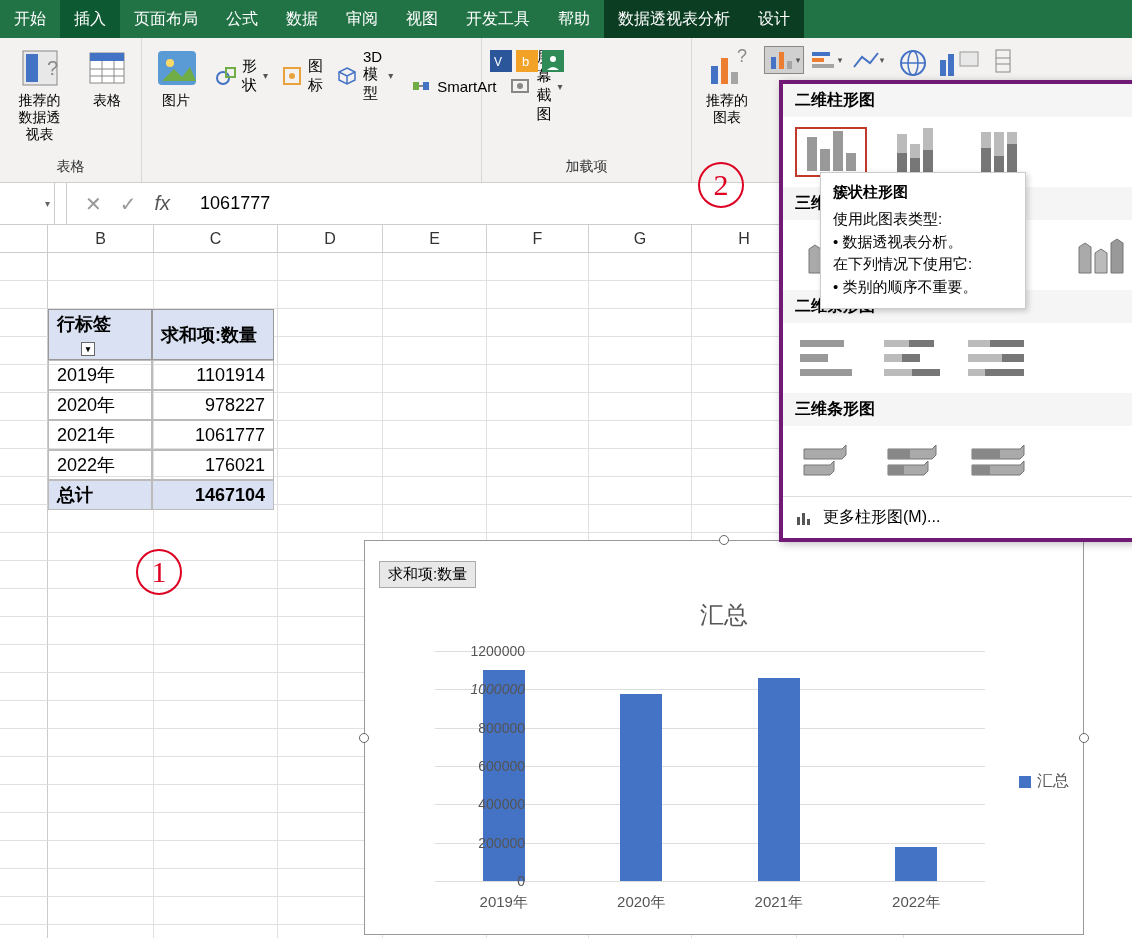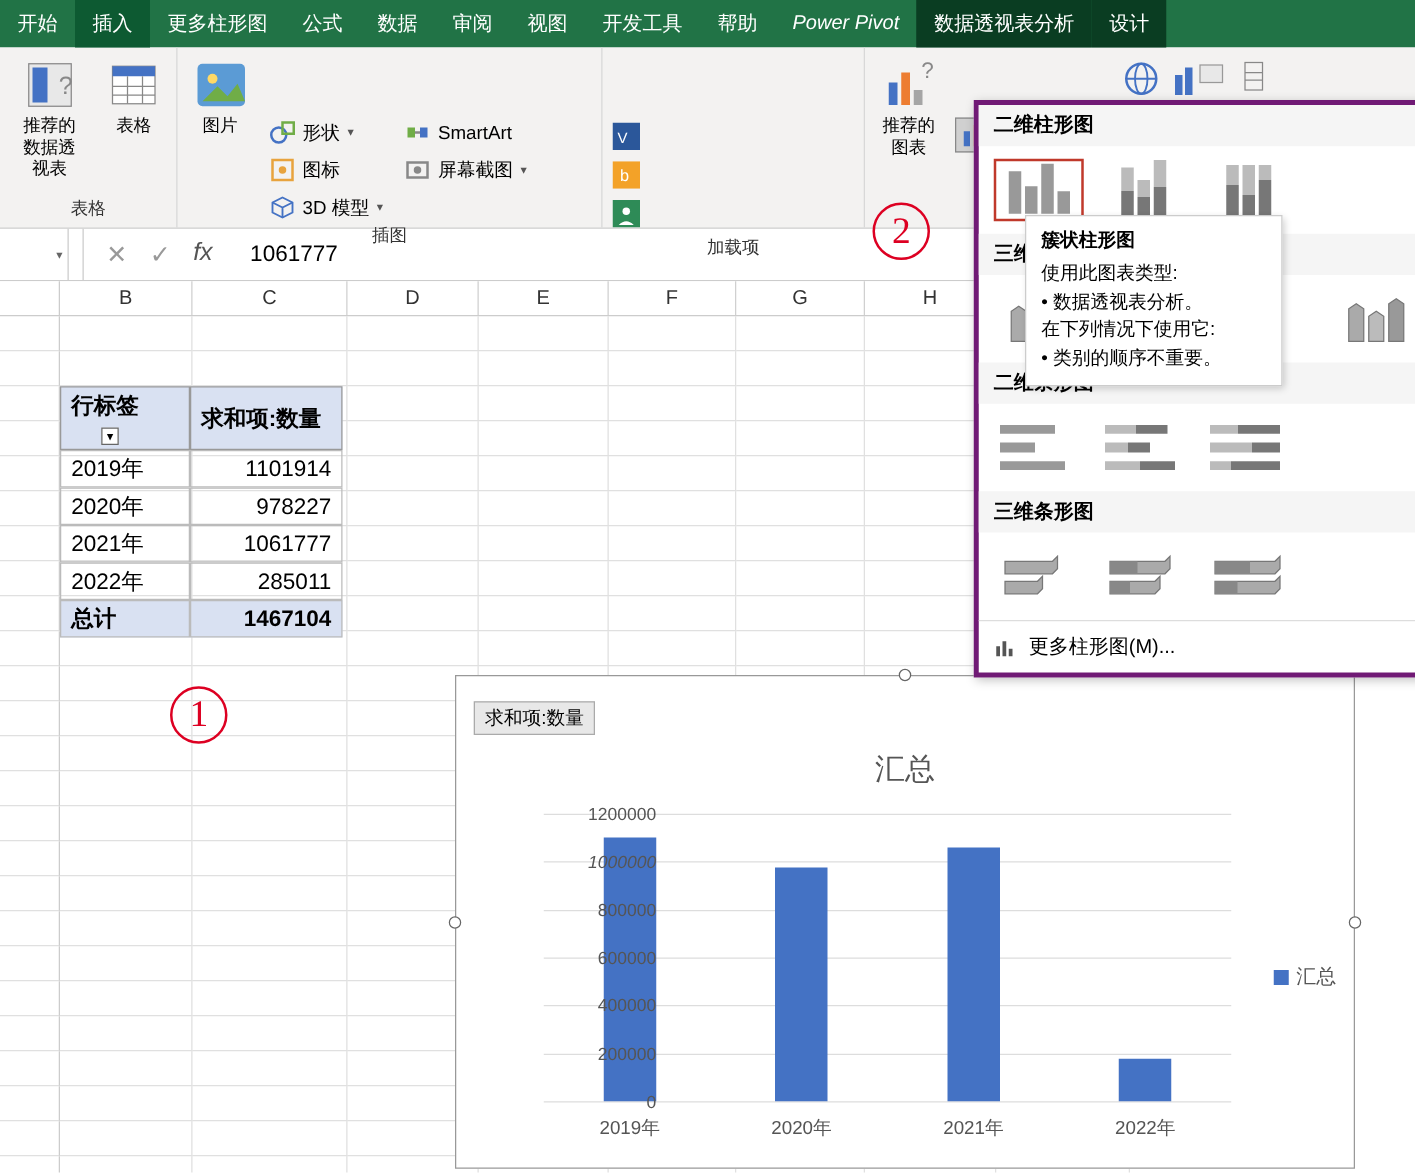--- a/index.html
+++ b/index.html
@@ -14,21 +14,21 @@
   
   .ribbon { display: flex; background: #f3f2f1; height: 145px; border-bottom: 1px solid #d0d0d0; }
   .group { display: flex; flex-direction: column; padding: 4px 8px; border-right: 1px solid #d8d8d8; }
   .group-body { display: flex; flex: 1; align-items: flex-start; gap: 10px; }
   .group-label { text-align: center; font-size: 14px; color: #333; padding: 2px 0; }
   .big-btn { display: flex; flex-direction: column; align-items: center; padding: 6px; gap: 4px; cursor: pointer; }
   .big-btn .bicon { width: 40px; height: 40px; display: flex; align-items: center; justify-content: center; }
   .big-btn span.lbl { font-size: 14px; text-align: center; line-height: 1.2; }
   .small-btn { display: flex; align-items: center; gap: 6px; padding: 2px 4px; cursor: pointer; font-size: 15px; }
   .small-btn .sicon { width: 20px; height: 20px; }
-  .vlist { display: flex; flex-direction: column; gap: 6px; padding-top: 4px; margin-top: 48px; }
+  .vlist { display: flex; gap: 6px; padding-top: 4px; }
   .arrow-down::after { content: " ▾"; font-size: 10px; color: #555; }
 
   .chart-btn-row { display: flex; gap: 2px; }
   .chart-btn { width: 40px; height: 28px; border: 1px solid transparent; display:flex; align-items:center; justify-content:center; cursor:pointer; }
   .chart-btn.active { background: #d0d0d0; border: 1px solid #888; }
 
   
   .fbar { display: flex; align-items: center; height: 42px; border-bottom: 1px solid #ccc; }
   .namebox { width: 55px; border-right: 1px solid #ccc; height: 100%; display:flex; align-items:center; justify-content:flex-end; padding-right:4px; }
   .namebox::after { content: "▾"; font-size:10px; color:#666; margin-left:6px;}
@@ -89,28 +89,27 @@
   .legend { position:absolute; right:14px; top: 230px; font-size:16px; color:#555; display:flex; align-items:center; gap:6px;}
   .legend-box { width:12px; height:12px; background:#4472c4;}
 
 </style>
 </head>
 <body>
 
 <div class="tabs">
   <div class="tab">开始</div>
   <div class="tab active">插入</div>
-  <div class="tab">更多柱形图</div>
+  <div class="tab">页面布局</div>
   <div class="tab">公式</div>
   <div class="tab">数据</div>
   <div class="tab">审阅</div>
   <div class="tab">视图</div>
   <div class="tab">开发工具</div>
   <div class="tab">帮助</div>
-  <div class="tab" style="font-style:italic">Power Pivot</div>
   <div class="tab dark">数据透视表分析</div>
   <div class="tab dark">设计</div>
 </div>
 
 <div class="ribbon">
 
   <div class="group" style="width:142px">
     <div class="group-body">
       <div class="big-btn">
         <div class="bicon">
@@ -186,21 +185,20 @@
           </div>
         <div class="small-btn arrow-down">
             <span class="sicon"><svg width="20" height="20">
                 <rect x="2" y="4" width="16" height="12" fill="none" stroke="#888" stroke-width="2"></rect>
                 <circle cx="10" cy="10" r="3" fill="#888"></circle>
               </svg></span>
             <span>屏幕截图</span>
           </div>
       </div>
     </div>
-    <div class="group-label">插图</div>
   </div>
 
   <div class="group" style="width:210px">
     <div class="group-body">
       <div class="vlist" style="padding-top:8px; gap:4px;">
         <span><svg width="22" height="22">
               <rect width="22" height="22" fill="#2b579a"></rect>
               <text x="4" y="16" fill="#fff" font-size="12">V</text>
             </svg></span>
         <span><svg width="22" height="22">
@@ -597,21 +595,21 @@
     <tr>
           <td>2020年</td>
           <td style="text-align:right">978227</td>
         </tr>
     <tr>
           <td>2021年</td>
           <td style="text-align:right">1061777</td>
         </tr>
     <tr>
           <td>2022年</td>
-          <td style="text-align:right">285011</td>
+          <td style="text-align:right">176021</td>
         </tr>
     <tr>
           <td class="total">总计</td>
           <td class="total" style="text-align:right">1467104</td>
         </tr>
   </tbody>
     </table>
 </div>
 
 <div class="circled" style="left:136px; top:549px">1</div>

